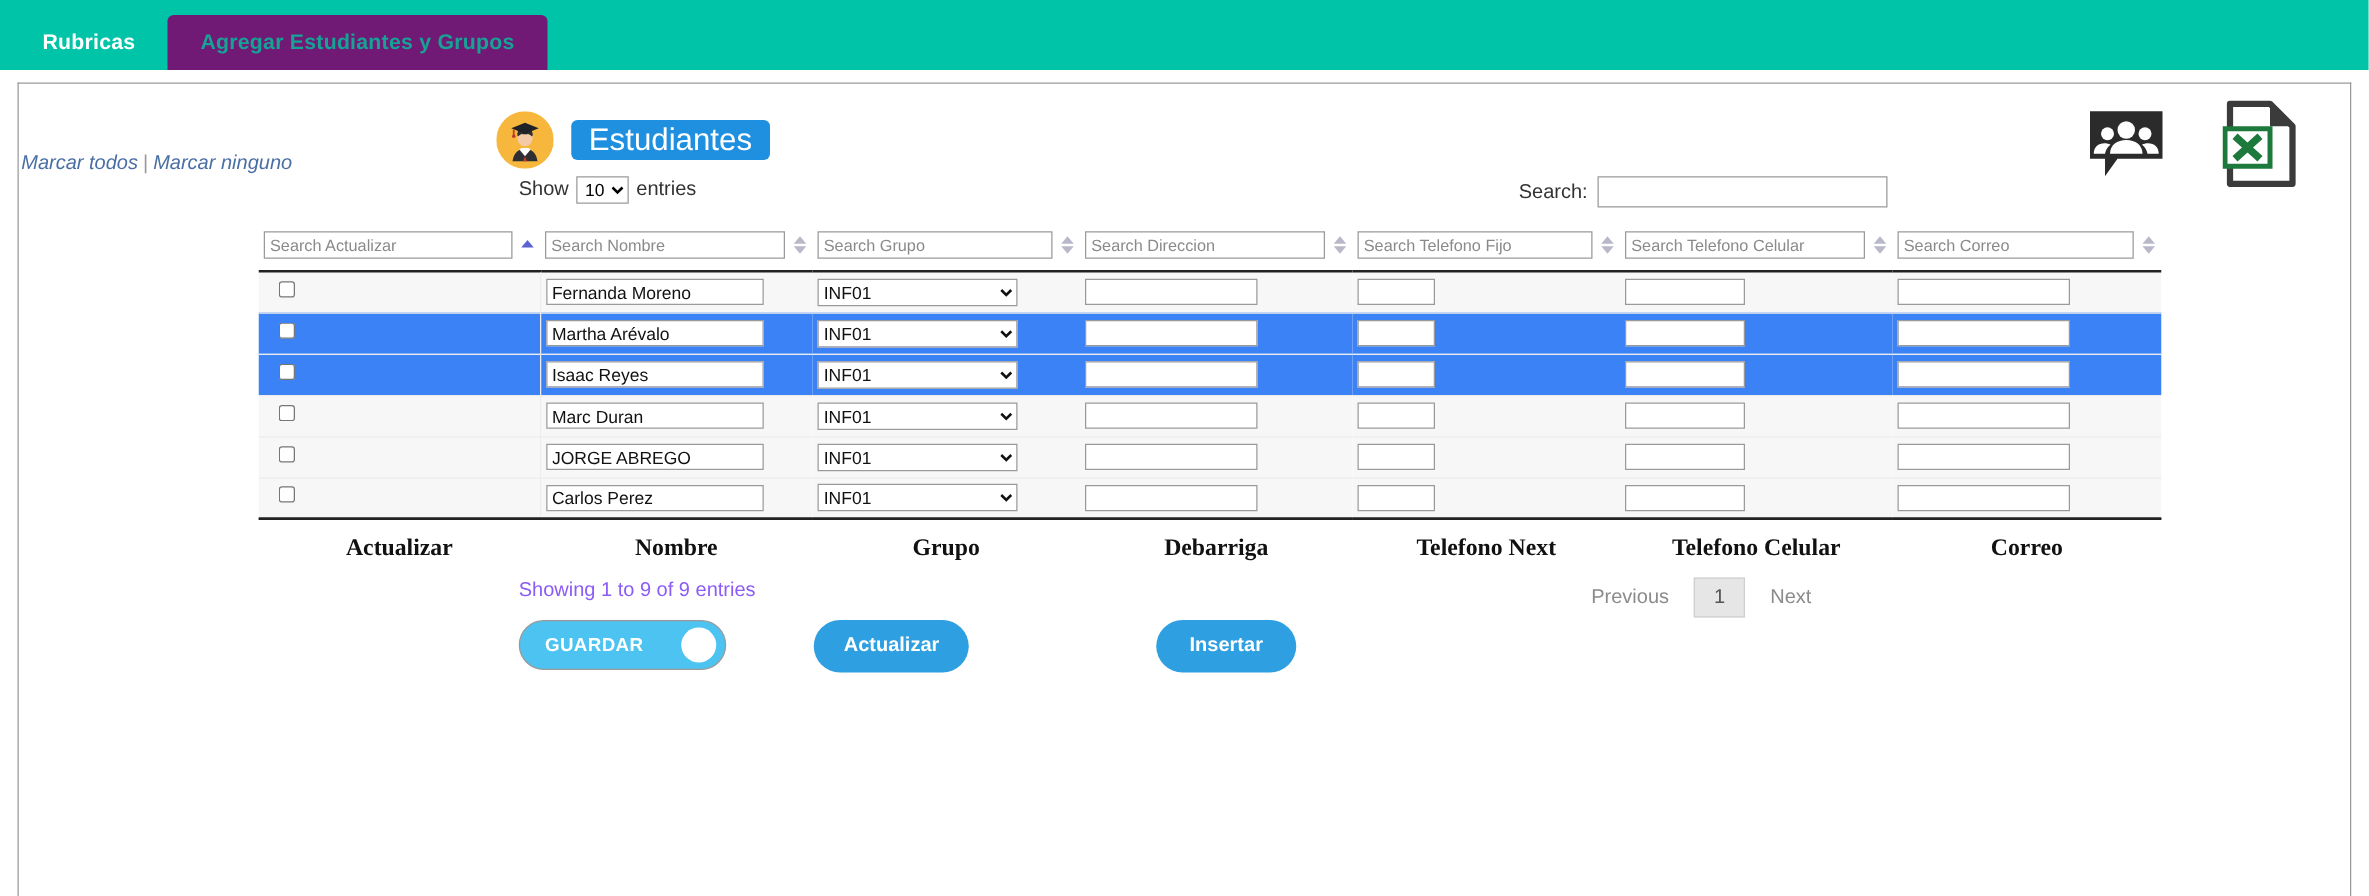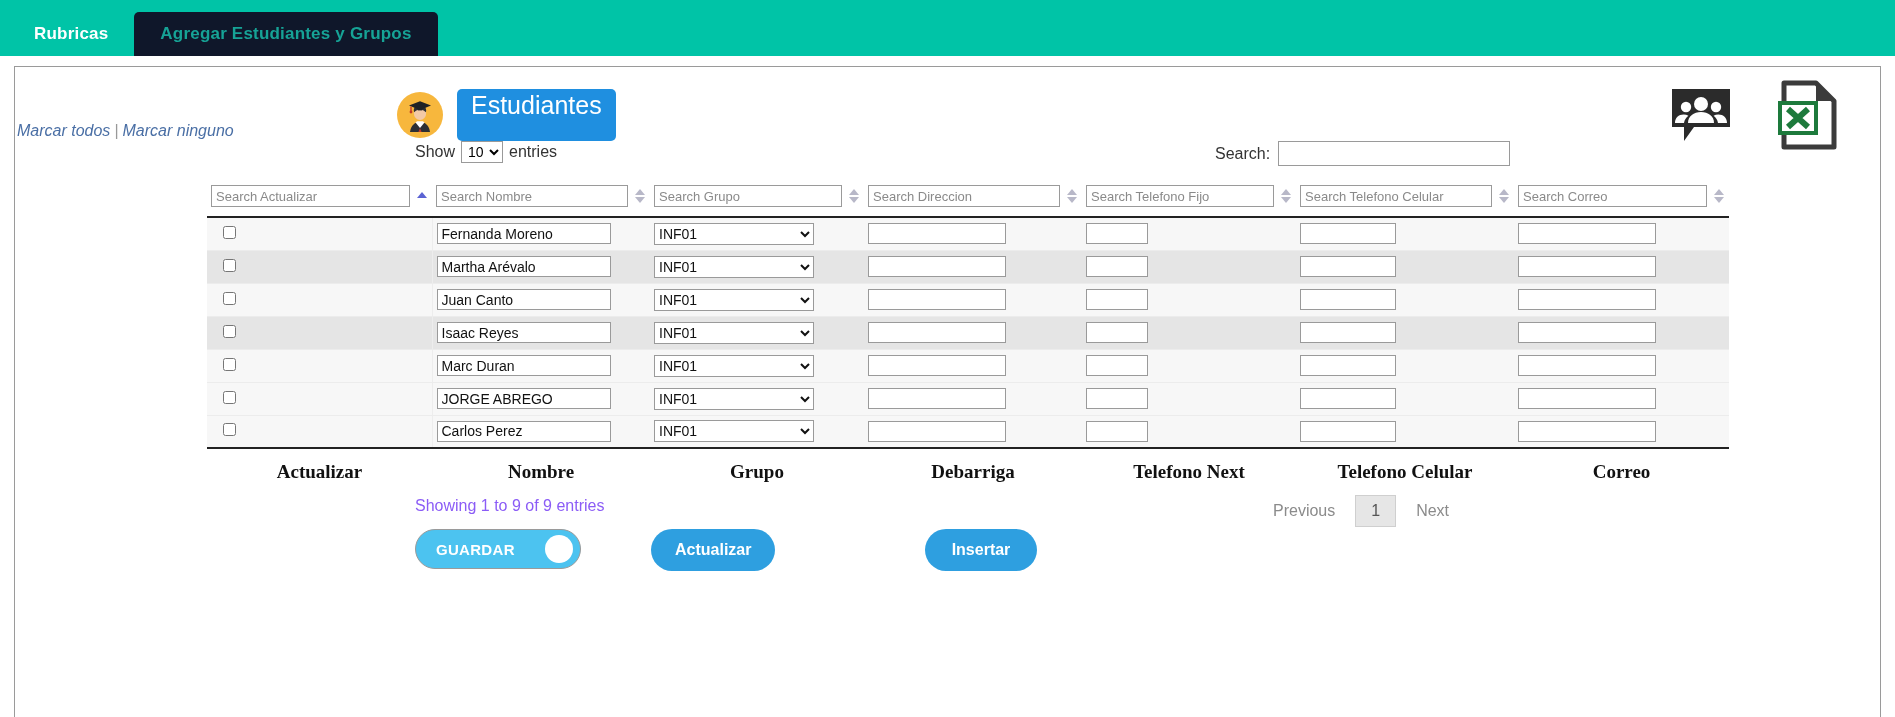--- a/index.html
+++ b/index.html
@@ -24,21 +24,21 @@
     display: flex; align-items: center;
     padding: 0 26px;
     font-size: 17px;
     font-weight: bold;
     letter-spacing: .2px;
     cursor: pointer;
     white-space: nowrap;
   }
   .tab.inactive { color: #ffffff; }
   .tab.active {
-    background: #0f172a;
+    background: #701a75;
     color: #16a396;
     border-radius: 5px 5px 0 0;
   }
 
   
   .panel {
     margin: 10px 14px 0 14px;
     border: 1px solid #9a9a9a;
     border-bottom: none;
     height: 651px;
@@ -63,21 +63,21 @@
   .title-wrap {
     position: absolute;
     left: 382px; top: 22px;
     display: flex; align-items: center; gap: 14px;
   }
   .avatar { width: 46px; height: 46px; display: block; }
   .badge {
     background: #1f8fe0;
     color: #ffffff;
     font-size: 25px;
-    padding: 2px 14px 21px 14px;
+    padding: 2px 14px 1px 14px;
     border-radius: 5px;
     line-height: 1.15;
     white-space: nowrap;
   }
 
   .topicons {
     position: absolute;
     right: 40px; top: 12px;
     display: flex; align-items: center; gap: 46px;
   }
@@ -150,21 +150,21 @@
   }
   .thinner input::placeholder { color: #8a8a8a; }
   .sortico { width: 12px; flex: 0 0 12px; display: flex; flex-direction: column; align-items: center; cursor: pointer; }
   .sortico i { display: block; width: 0; height: 0; border-left: 5px solid transparent; border-right: 5px solid transparent; }
   .sortico i.up   { border-bottom: 6px solid #b8b8c8; margin-bottom: 2px; }
   .sortico i.down { border-top: 6px solid #b8b8c8; }
   .sortico.asc i.up { border-bottom-color: #5b63d3; }
 
   tbody tr { height: 33px; }
   tbody tr.odd  { background: #f7f7f7; }
-  tbody tr.even { background: #e5e5e5; }
+  tbody tr.even { background: #3b82f6; }
   tbody tr.odd td  { border-bottom: 1px solid #ececec; }
   tbody tr.even td { border-bottom: 1px solid #ececec; }
   tbody tr:last-child td { border-bottom: 2px solid #222; }
   tbody td { padding: 0 4px; vertical-align: middle; }
   tbody td.cell-act { border-right: 1px solid #ededed; }
 
   .cb { width: 13px; height: 13px; margin: 0 0 0 12px; cursor: pointer; }
 
   input.tin {
     height: 21px;
@@ -417,29 +417,20 @@
           </tr>
           <tr class="even">
             <td class="cell-act"><input type="checkbox" class="cb" style=""></td>
             <td><input type="text" class="tin w-nom" value="Martha Arévalo" style=""></td>
             <td><select class="gsel"><option>INF01</option></select></td>
             <td><input type="text" class="tin w-dir" style=""></td>
             <td><input type="text" class="tin w-tfij" style=""></td>
             <td><input type="text" class="tin w-tcel" style=""></td>
             <td><input type="text" class="tin w-cor" style=""></td>
           </tr>
-          <tr class="odd">
-            <td class="cell-act"><input type="checkbox" class="cb" style=""></td>
-            <td><input type="text" class="tin w-nom" value="Juan Canto" style=""></td>
-            <td><select class="gsel"><option>INF01</option></select></td>
-            <td><input type="text" class="tin w-dir" style=""></td>
-            <td><input type="text" class="tin w-tfij" style=""></td>
-            <td><input type="text" class="tin w-tcel" style=""></td>
-            <td><input type="text" class="tin w-cor" style=""></td>
-          </tr>
           <tr class="even">
             <td class="cell-act"><input type="checkbox" class="cb" style=""></td>
             <td><input type="text" class="tin w-nom" value="Isaac Reyes" style=""></td>
             <td><select class="gsel"><option>INF01</option></select></td>
             <td><input type="text" class="tin w-dir" style=""></td>
             <td><input type="text" class="tin w-tfij" style=""></td>
             <td><input type="text" class="tin w-tcel" style=""></td>
             <td><input type="text" class="tin w-cor" style=""></td>
           </tr>
           <tr class="odd">

